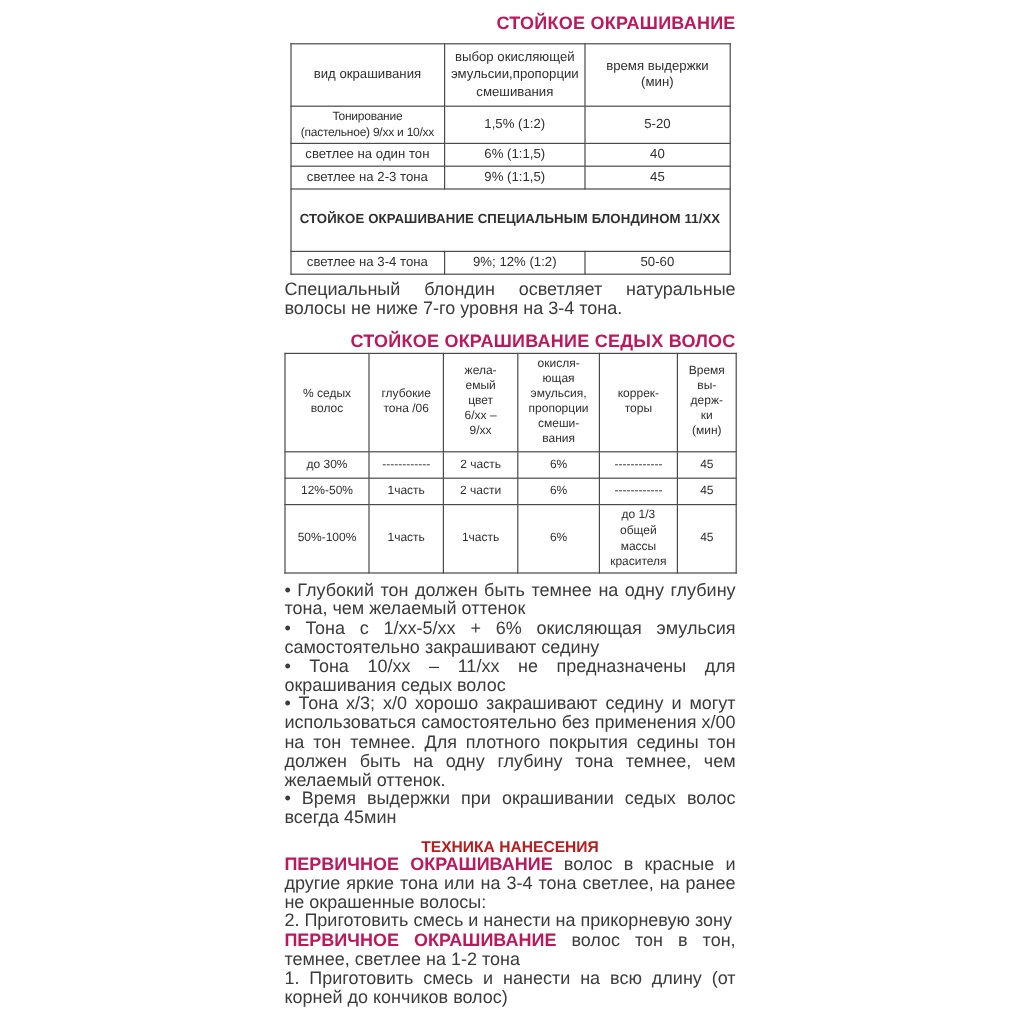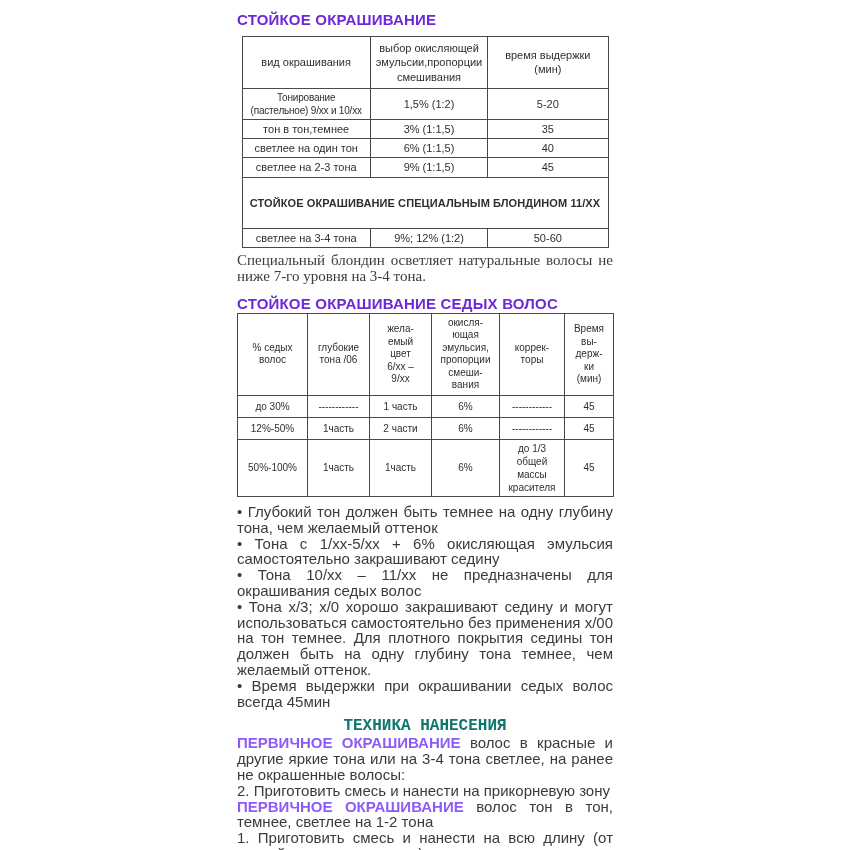--- a/index.html
+++ b/index.html
@@ -5,22 +5,22 @@
   html,body { margin:0; padding:0; }
   body {
     width:850px; height:850px; overflow:hidden;
     background:#ffffff;
     font-family:"Liberation Sans", sans-serif;
     color:#3b3b3b;
   }
   .content { width:376px; margin:0 auto; padding-top:11px; }
 
   .sec-title {
-    font-size:15px; font-weight:bold; text-align:left;
-    color:#6d28d9; margin:0 0 8px 0; letter-spacing:0.2px;
+    font-size:15px; font-weight:bold; text-align:right;
+    color:#be185d; margin:0 0 8px 0; letter-spacing:0.2px;
   }
 
   table { border-collapse:collapse; table-layout:fixed; }
   td, th {
     border:1px solid #4a4a4a;
     text-align:center; vertical-align:middle;
     color:#2f2f2f; font-weight:normal;
   }
   .pre { white-space:pre-line; }
 
@@ -30,41 +30,41 @@
   .t1 th { padding:4px 3px; line-height:1.3; }
   .t1 td { padding:2px 3px; line-height:1.3; }
   .t1 td.small { font-size:10px; letter-spacing:-0.2px; }
   .t1 td.spanrow { font-weight:bold; padding:18px 2px; letter-spacing:0.1px; }
 
   
   .body-text {
     font-size:15px; line-height:15.8px; text-align:justify;
     color:#3b3b3b; margin:0;
   }
-  .note { margin-top:5px;font-family:Liberation Serif, serif; }
+  .note { margin-top:5px; }
 
   .title2 { margin:10px 0 1px 0; }
 
   
   .t2 { width:376px; font-size:10px; }
   .t2 .g1 { width:70px; } .t2 .g2 { width:62px; } .t2 .g3 { width:62px; }
   .t2 .g4 { width:68px; } .t2 .g5 { width:65px; } .t2 .g6 { width:49px; }
   .t2 th { padding:3px 2px; line-height:1.25; }
   .t2 td { padding:4px 2px; line-height:1.3; }
   .t2 tr.tall td { padding:2px 2px; }
 
   .bullets { margin-top:7px; }
   .bullets p { margin:0; }
 
   .tech-title {
-    font-size:16px; font-weight:bold; text-align:center;
-    color:#0f766e; margin:8px 0 0 0;font-family:Liberation Mono, monospace;
+    font-size:13px; font-weight:bold; text-align:center;
+    color:#b91c1c; margin:8px 0 0 0;
   }
   .tech p { margin:0; }
-  .lead { font-weight:bold; color:#8b5cf6; }
+  .lead { font-weight:bold; color:#be185d; }
 </style>
 </head>
 <body>
 
 <div class="content">
 
   <h1 class="sec-title">СТОЙКОЕ ОКРАШИВАНИЕ</h1>
 
   <table class="t1">
     <colgroup>
@@ -79,25 +79,20 @@
 эмульсии,пропорции
 смешивания</th>
       <th class="pre">время выдержки
 (мин)</th>
     </tr>
     <tr>
       <td class="pre small">Тонирование
 (пастельное) 9/хх и 10/хх</td>
       <td>1,5% (1:2)</td>
       <td>5-20</td>
-    </tr>
-    <tr>
-      <td>тон в тон,темнее</td>
-      <td>3% (1:1,5)</td>
-      <td>35</td>
     </tr>
     <tr>
       <td>светлее на один тон</td>
       <td>6% (1:1,5)</td>
       <td>40</td>
     </tr>
     <tr>
       <td>светлее на 2-3 тона</td>
       <td>9% (1:1,5)</td>
       <td>45</td>
@@ -147,21 +142,21 @@
 торы</th>
       <th class="pre">Время
 вы-
 держ-
 ки
 (мин)</th>
     </tr>
     <tr>
       <td>до 30%</td>
       <td>------------</td>
-      <td>1 часть</td>
+      <td>2 часть</td>
       <td>6%</td>
       <td>------------</td>
       <td>45</td>
     </tr>
     <tr>
       <td>12%-50%</td>
       <td>1часть</td>
       <td>2 части</td>
       <td>6%</td>
       <td>------------</td>

